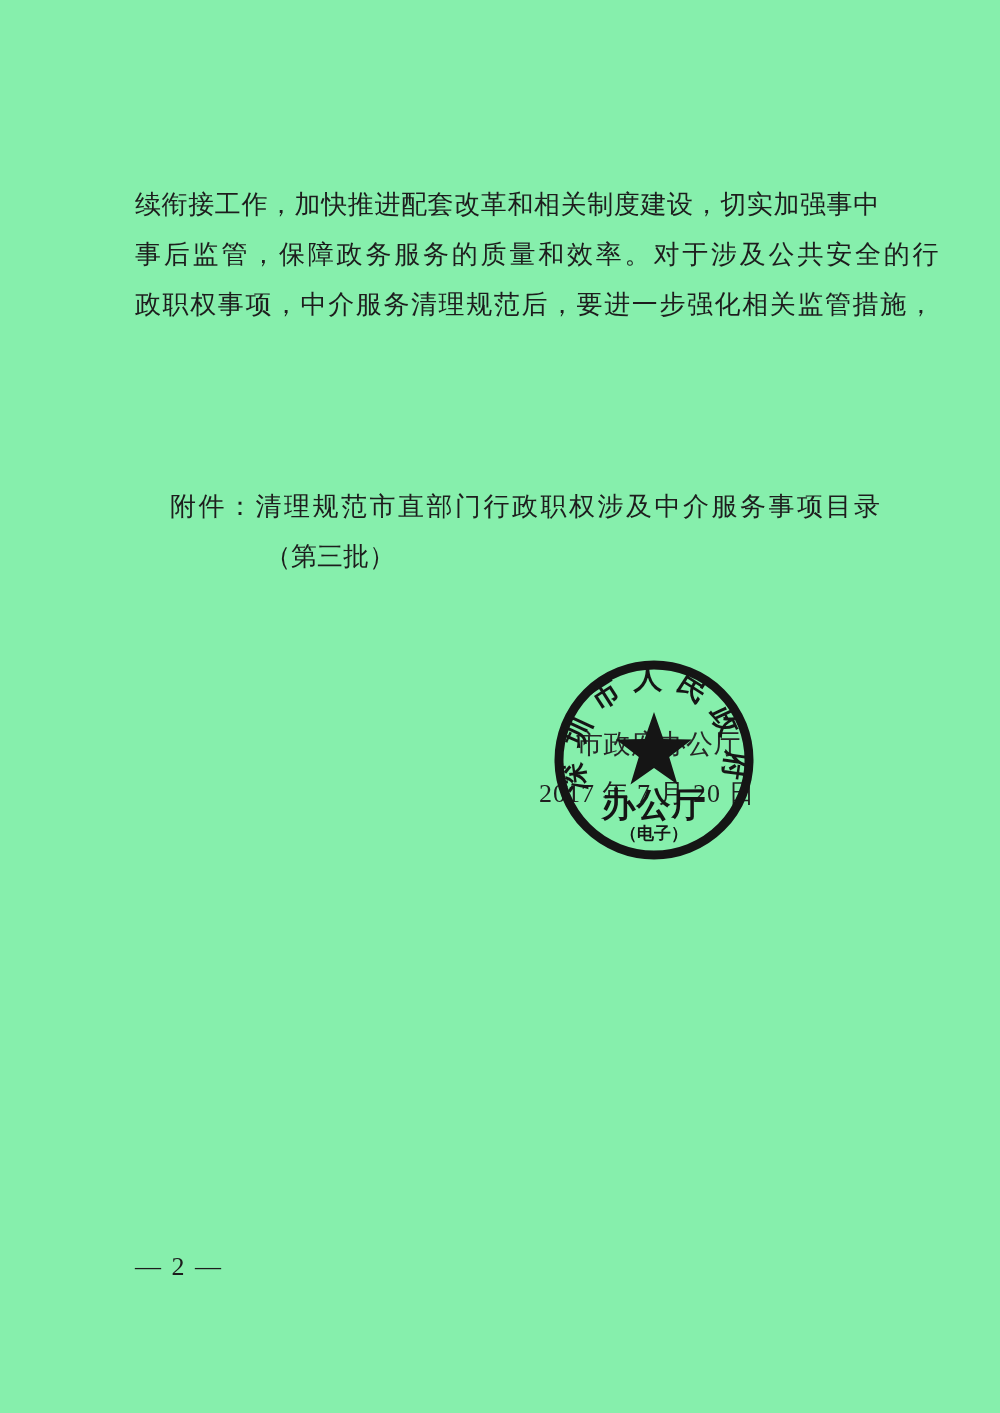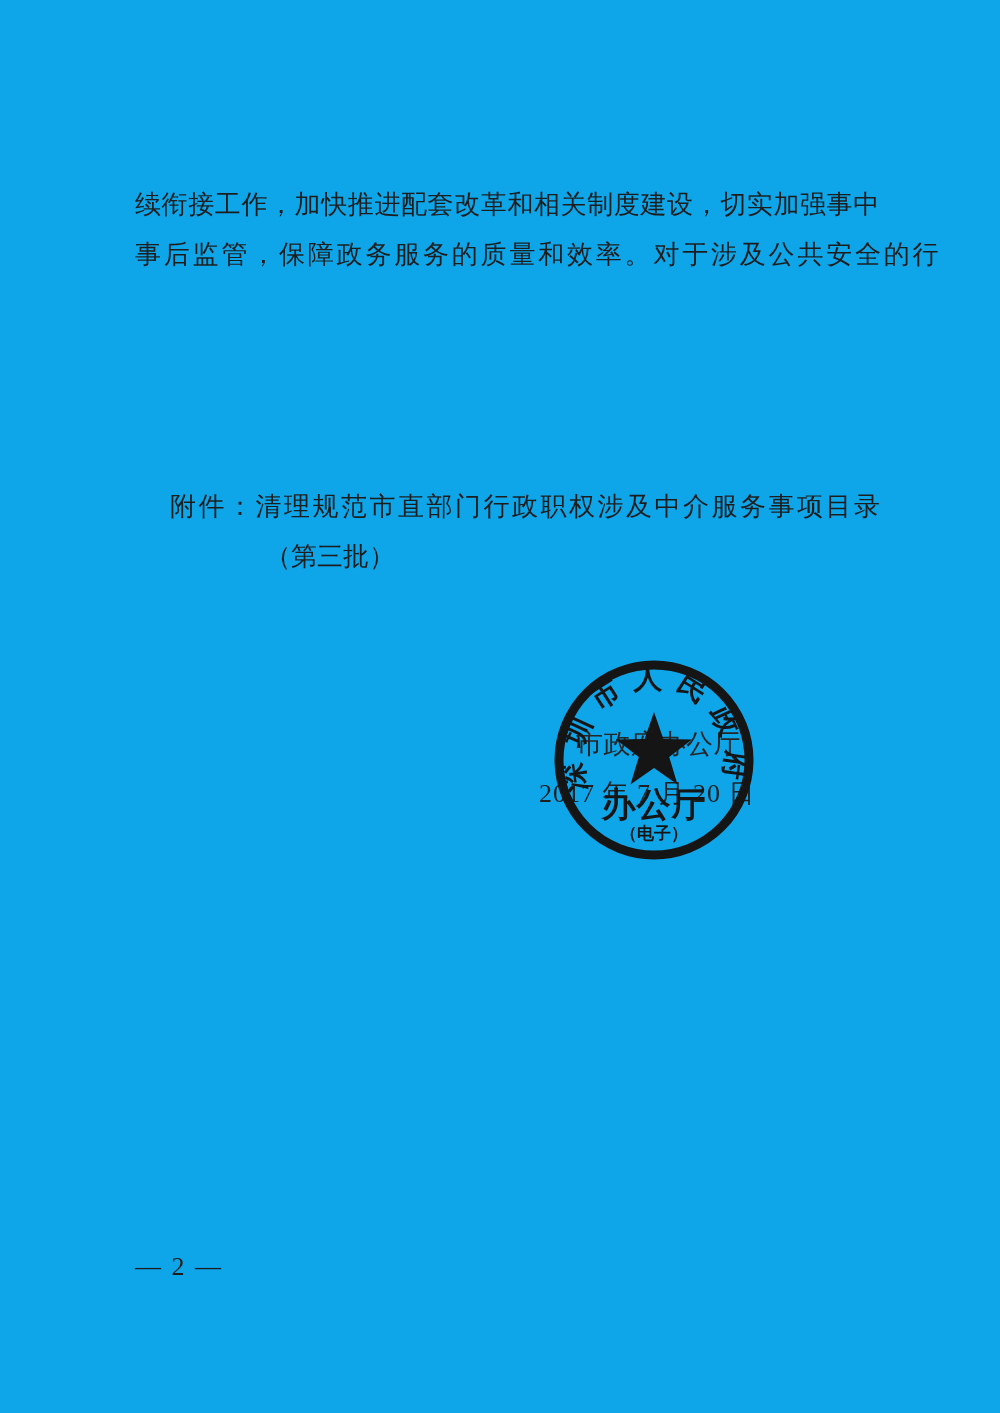--- a/index.html
+++ b/index.html
@@ -5,21 +5,21 @@
   html, body {
     margin: 0;
     padding: 0;
     background: #e9e9e9;
   }
   .page {
     position: relative;
     width: 1000px;
     height: 1413px;
     margin: 0 auto;
-    background: #0ea5e9;
+    background: #86efac;
     color: #1d1d1d;
     font-family: "Liberation Serif", "DejaVu Serif", serif;
     overflow: hidden;
   }
   
   .para {
     position: absolute;
     left: 135px;
     width: 746px;
     font-size: 26px;
@@ -83,20 +83,21 @@
   }
 </style>
 </head>
 <body>
 
 <div class="page">
 
   <div class="para" id="paragraph-1">
     <span class="ln ls-a">续衔接工作，加快推进配套改革和相关制度建设，切实加强事中</span>
     <span class="ln ls-b">事后监管，保障政务服务的质量和效率。对于涉及公共安全的行</span>
+    <span class="ln ls-c">政职权事项，中介服务清理规范后，要进一步强化相关监管措施，</span>
   </div>
 
 
   <div class="para" id="attachment-block">
     <span class="ln ls-e indent-attach">附件：清理规范市直部门行政职权涉及中介服务事项目录</span>
     <span class="ln indent-batch">（第三批）</span>
   </div>
 
   <div class="sig-office">市政府办公厅</div>
   <div class="sig-date">2017 年 7 月 20 日</div>

